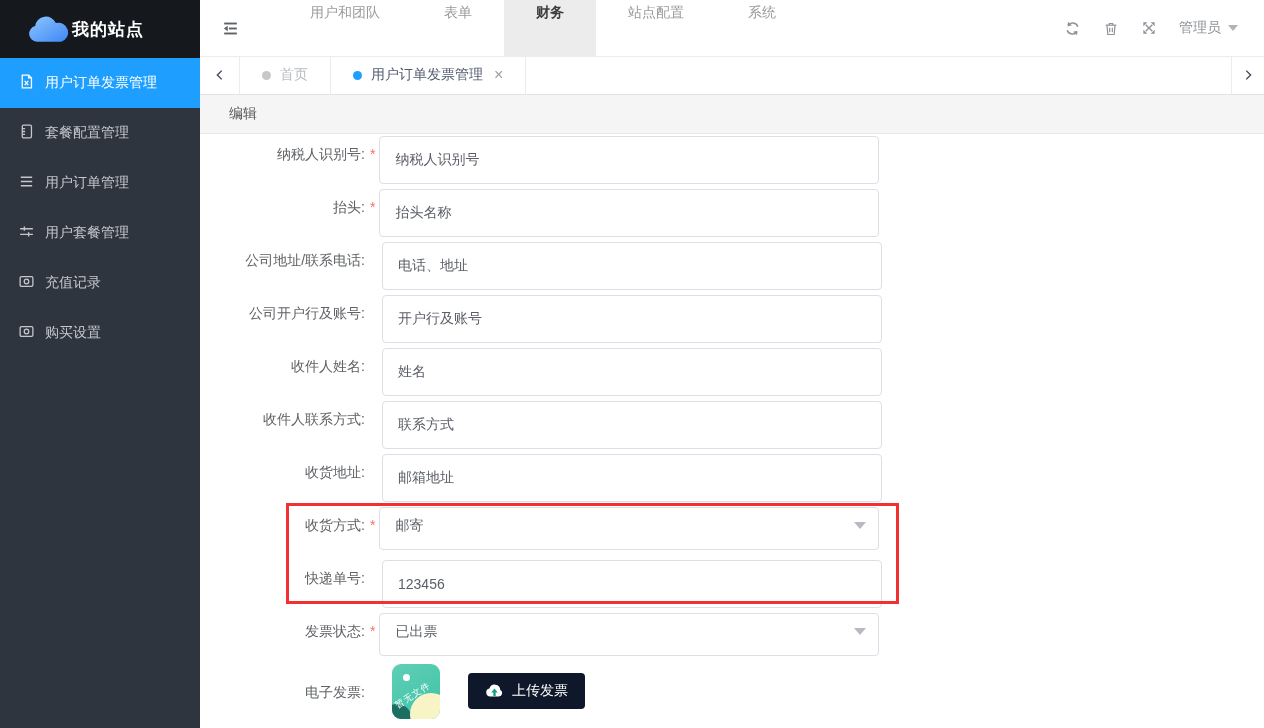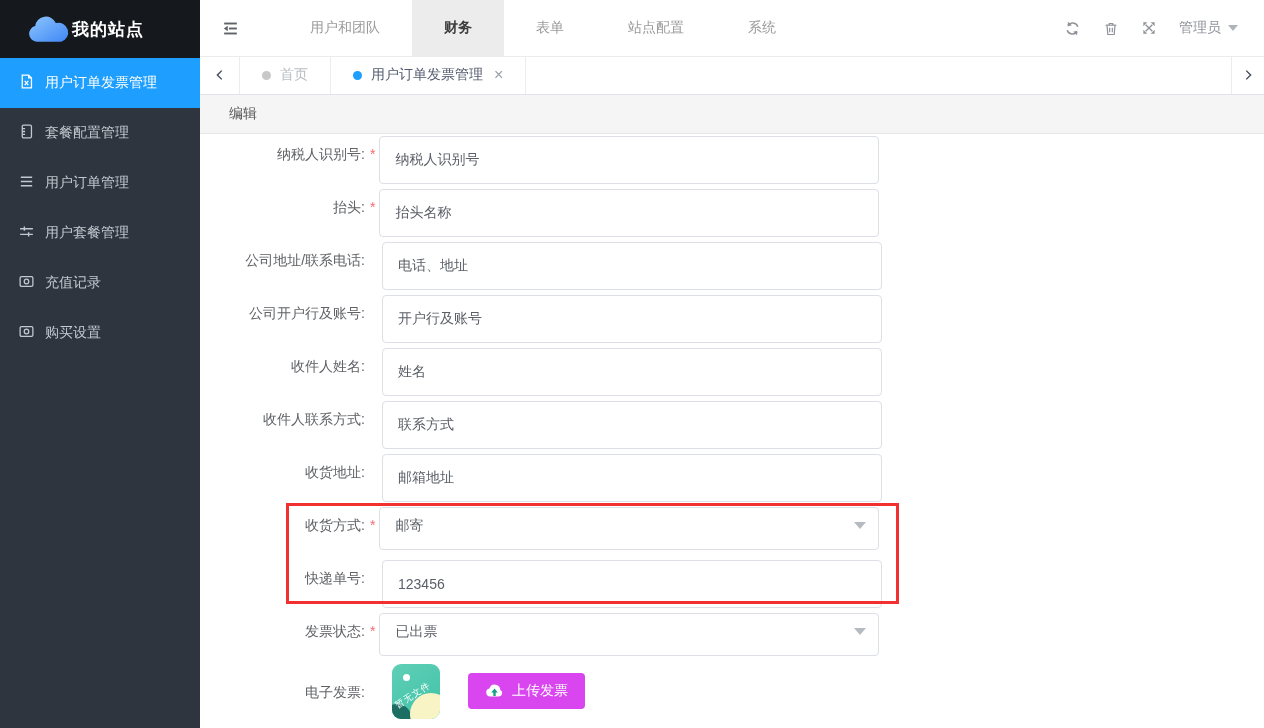--- a/index.html
+++ b/index.html
@@ -17,21 +17,21 @@
   .menu-item.active { background:#1e9fff; color:#fff; }
   .menu-item svg { flex:0 0 auto; }
 
   
   .main { flex:1 1 auto; display:flex; flex-direction:column; width:1064px; }
 
   
   .topbar { height:58px; background:#fff; border-bottom:1px solid #ececec; display:flex; align-items:stretch; }
   .collapse-btn { width:60px; display:flex; align-items:center; justify-content:center; cursor:pointer; }
   .topnav { display:flex; align-items:stretch; margin-left:18px; }
-  .topnav-item { display:flex; align-items:center; padding:4px 32px; color:#9a9a9a; cursor:pointer; }
+  .topnav-item { display:flex; align-items:flex-start; padding:4px 32px; color:#9a9a9a; cursor:pointer; }
   .topnav-item.active { background:#ececec; color:#3d3d3d; font-weight:bold; }
   .topbar-spacer { flex:1 1 auto; }
   .topbar-actions { display:flex; align-items:center; gap:22px; padding-right:26px; }
   .icon-btn { display:flex; align-items:center; justify-content:center; cursor:pointer; }
   .user-menu { display:flex; align-items:center; gap:7px; color:#8f9399; cursor:pointer; }
   .caret-down { width:0; height:0; border-left:5px solid transparent; border-right:5px solid transparent; border-top:6px solid #b0b3b8; }
 
   
   .tabbar { height:38px; background:#fff; border-bottom:1px solid #dfe3e8; display:flex; align-items:stretch; }
   .tab-arrow { width:40px; display:flex; align-items:center; justify-content:center; border-right:1px solid #ececec; cursor:pointer; }
@@ -66,21 +66,21 @@
   
   .row-upload { height:56px; margin-top:-2px; }
   .row-upload .form-label { line-height:56px; }
   .thumb { position:relative; width:48px; height:55px; border-radius:9px; overflow:hidden;
            background:linear-gradient(145deg,#60cfb7,#3ec2a6); margin-left:10px; flex:0 0 48px; }
   .thumb-dot { position:absolute; left:11px; top:10px; width:7px; height:7px; border-radius:50%; background:#fff; }
   .thumb-dark { position:absolute; left:-9px; bottom:-11px; width:28px; height:26px; border-radius:50%; background:#1c6e63; }
   .thumb-yellow { position:absolute; right:-12px; bottom:-16px; width:42px; height:42px; border-radius:50%; background:#f8f4c6; }
   .thumb-text { position:absolute; left:1px; top:25px; color:#fff; font-size:9px; letter-spacing:1px;
                 transform:rotate(-33deg); white-space:nowrap; z-index:2; }
-  .upload-btn { height:36px; padding:0 17px; background:#d946ef; color:#fff; border:none; border-radius:4px;
+  .upload-btn { height:36px; padding:0 17px; background:#0f172a; color:#fff; border:none; border-radius:4px;
                 display:flex; align-items:center; gap:8px; font-size:14px; font-family:inherit; cursor:pointer;
                 margin-left:28px; margin-top:9px; }
   .upload-wrap { display:flex; align-items:flex-start; }
 </style>
 </head>
 <body>
 
 <div class="app">
 
   <aside class="sidebar">
@@ -175,25 +175,25 @@
           <rect x="4" y="4.5" width="16" height="2.4"></rect>
           <rect x="10" y="10.8" width="10" height="2.4"></rect>
           <rect x="4" y="17.1" width="16" height="2.4"></rect>
           <path d="M8.5 8.6v6.8L3.6 12z"></path>
         </svg>
       </div>
       <nav class="topnav">
         <div class="topnav-item">
             <span>用户和团队</span>
           </div>
+        <div class="topnav-item">
+            <span>表单</span>
+          </div>
         <div class="topnav-item active">
             <span>财务</span>
-          </div>
-        <div class="topnav-item">
-            <span>表单</span>
           </div>
         <div class="topnav-item">
             <span>站点配置</span>
           </div>
         <div class="topnav-item">
             <span>系统</span>
           </div>
       </nav>
       <div class="topbar-spacer"></div>
       <div class="topbar-actions">

